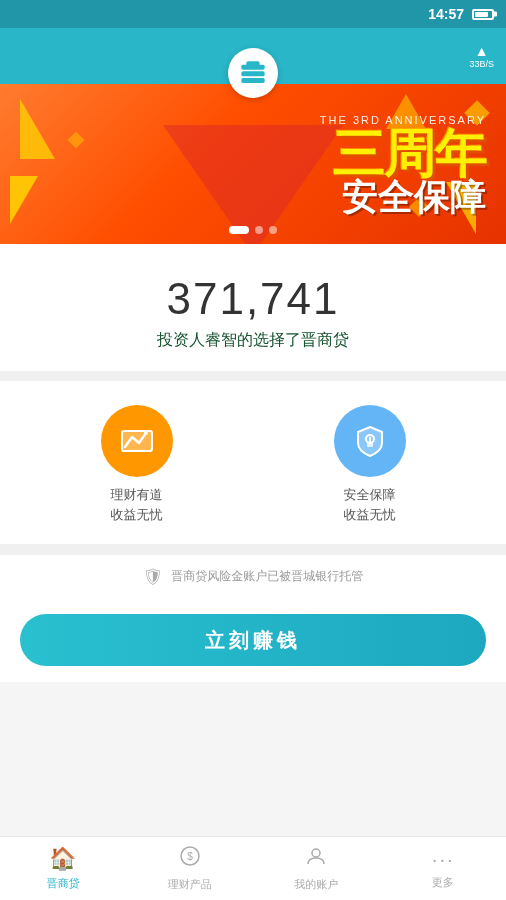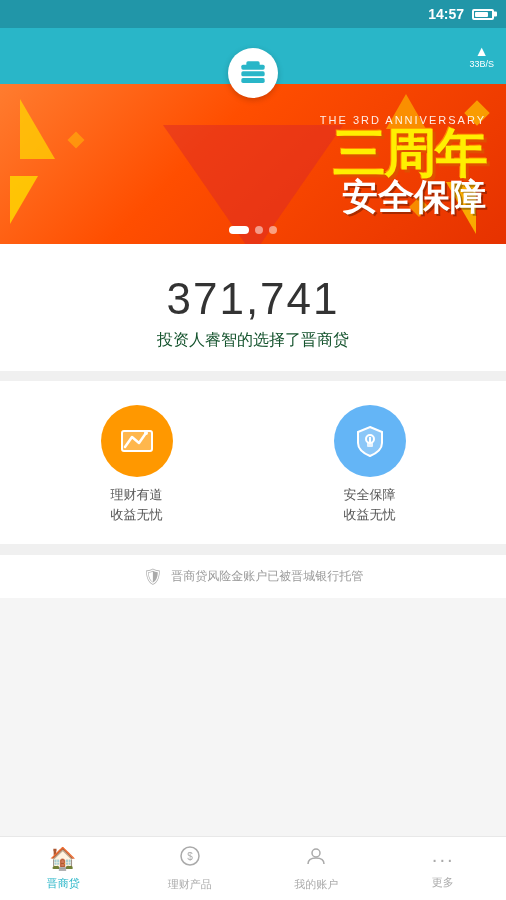--- a/index.html
+++ b/index.html
@@ -467,20 +467,23 @@
     </div>
   </div>
 
   <div class="section-divider"></div>
 
   <div class="trust-section">
     <span class="trust-icon">🛡</span>
     <span class="trust-text">晋商贷风险金账户已被晋城银行托管</span>
   </div>
 
+  <div class="cta-section">
+    <button class="cta-button">立刻赚钱</button>
+  </div>
 
 </div>
 
 <div class="bottom-nav">
   <div class="nav-item active">
     <span class="nav-icon">🏠</span>
     <span class="nav-label">晋商贷</span>
   </div>
   <div class="nav-item">
     <span class="nav-icon" style="color:#aaa;">

